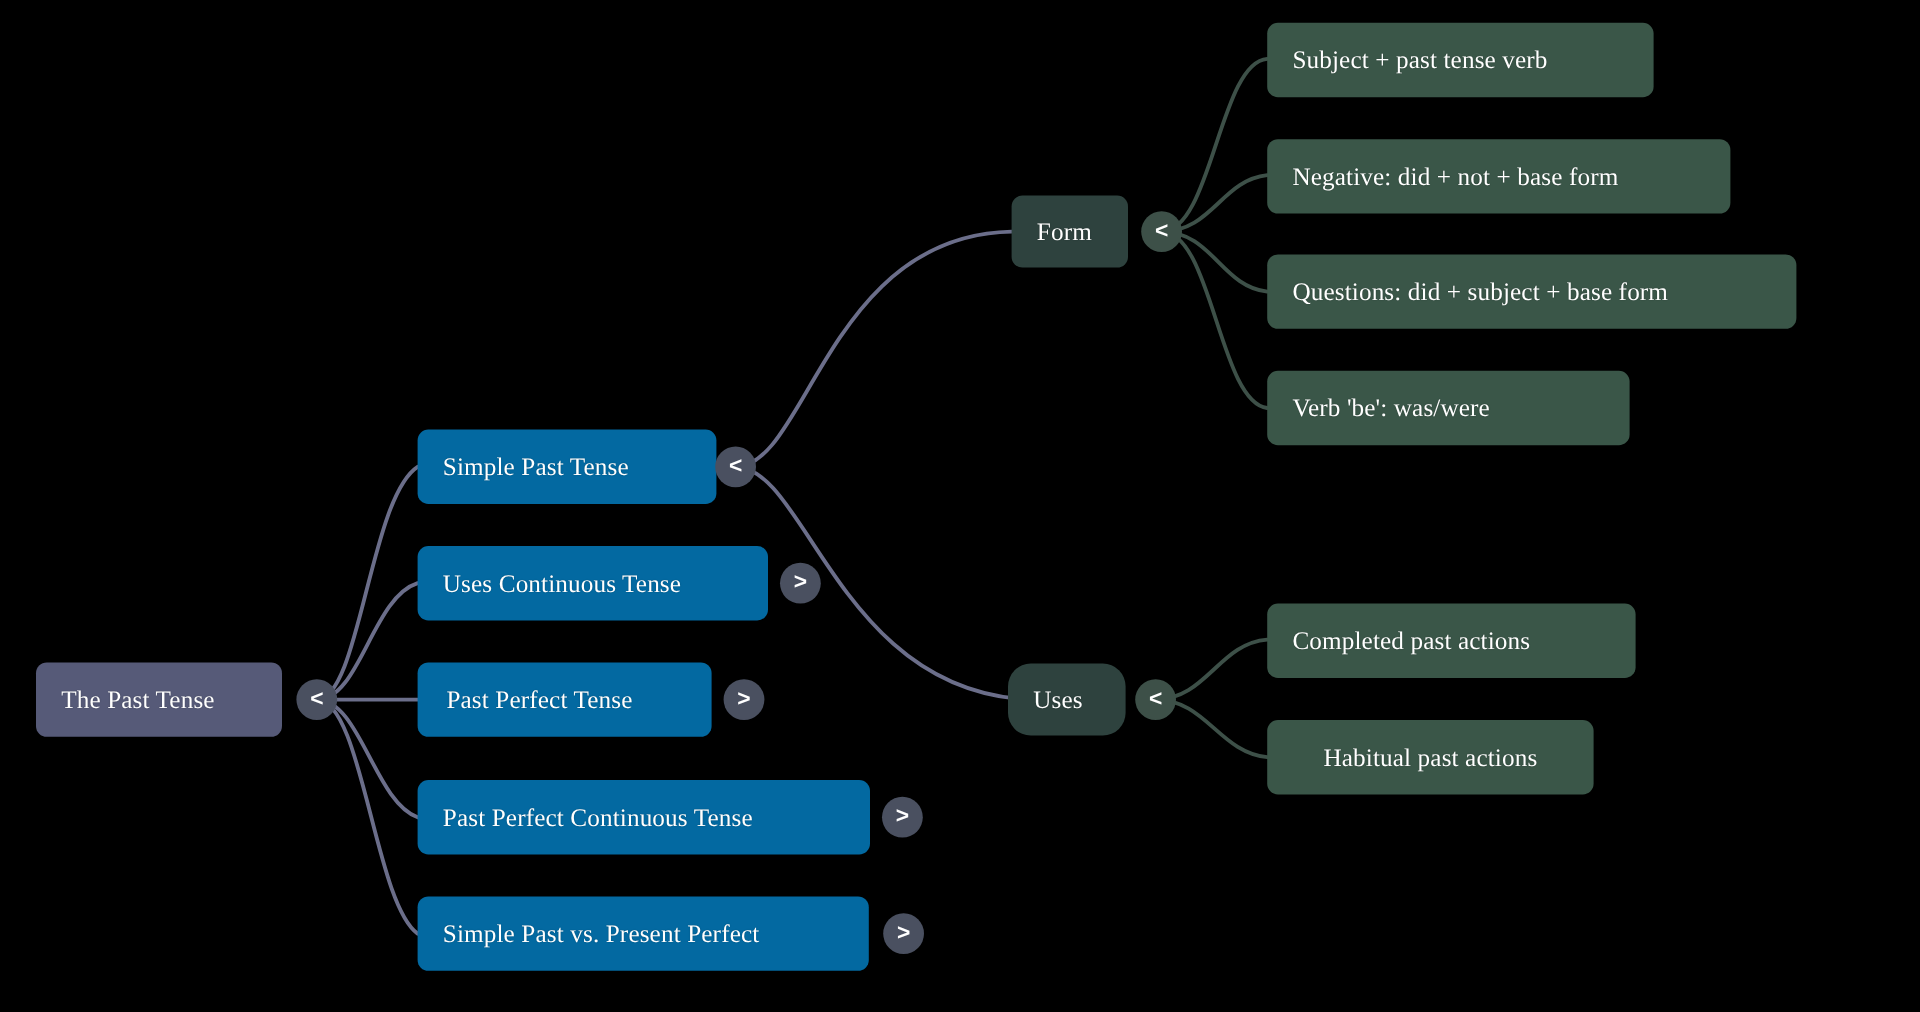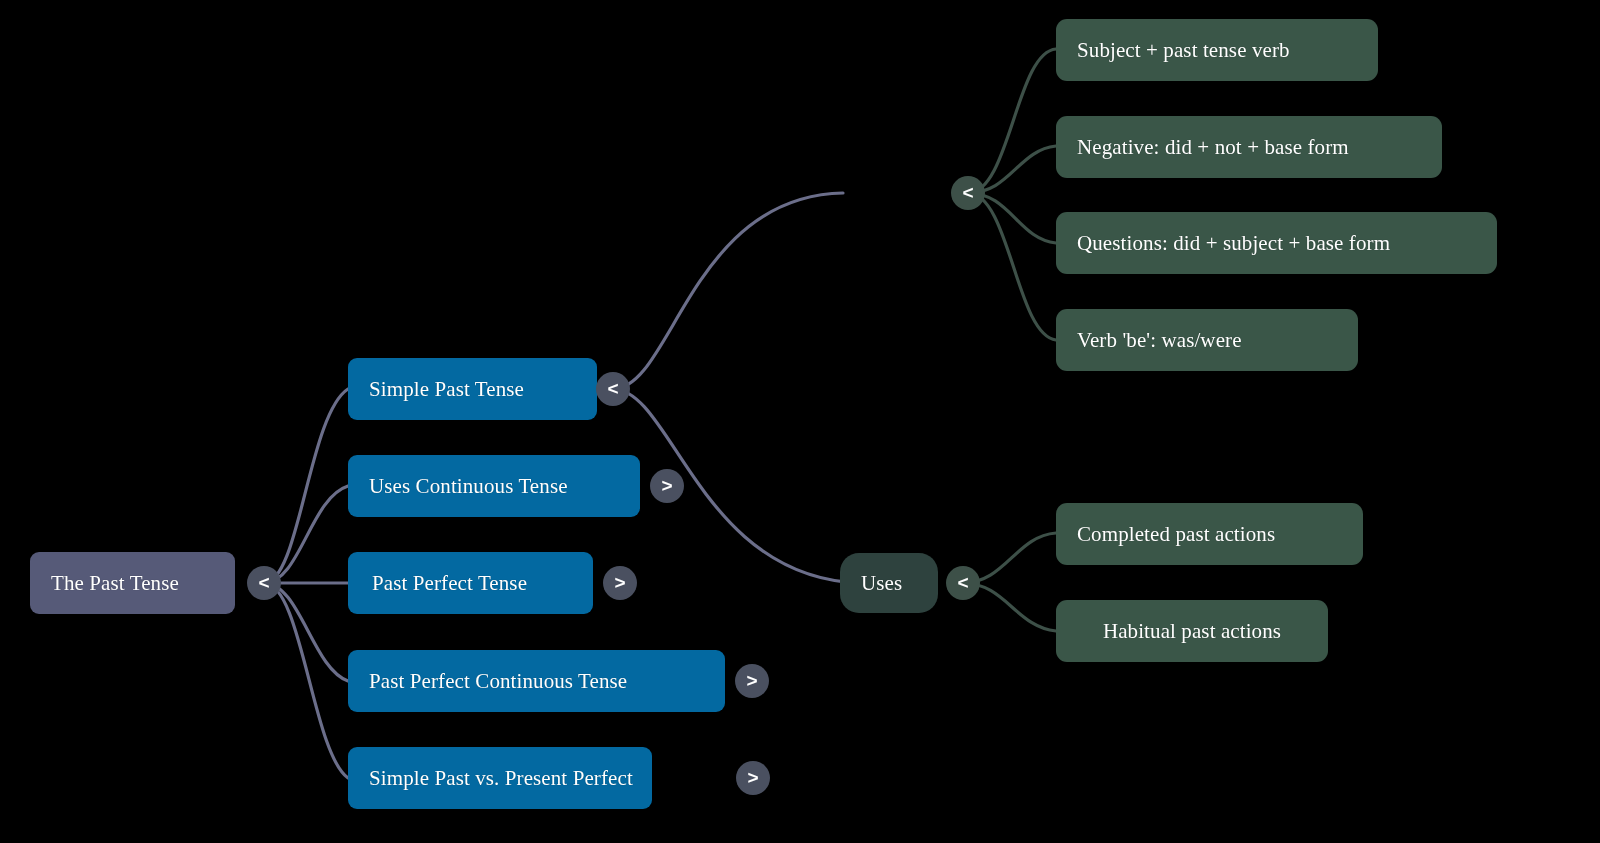--- a/index.html
+++ b/index.html
@@ -34,21 +34,21 @@
     line-height: 1;
     padding-left: 21px;
     padding-right: 21px;
     white-space: nowrap;
     letter-spacing: 0.1px;
     text-shadow: 0 0 1px rgba(0,0,0,0.35);
   }
   .node-root   { background: #565a78; }
   .node-level1 { background: #0369a1; }
   .node-branch { background: #2e423e; }
-  .node-leaf   { background: #3a5648; border-radius: 11px; }
+  .node-leaf   { background: #3a5648; }
 
   .toggle {
     position: absolute;
     width: 34px; height: 34px;
     border-radius: 50%;
     display: flex;
     align-items: center;
     justify-content: center;
     color: #ffffff;
     font-family: "Liberation Sans", sans-serif;
@@ -117,27 +117,30 @@
     <span>&gt;</span>
   </div>
 
   <div class="node node-level1" style="left:348px; top:650px; width:377px; height:62px;">
     <span>Past Perfect Continuous Tense</span>
   </div>
   <div class="toggle toggle-slate" style="left:735px; top:664px;">
     <span>&gt;</span>
   </div>
 
-  <div class="node node-level1" style="left:348px; top:747px; width:304px; height:62px;">
+  <div class="node node-level1" style="left:348px; top:747px; width:376px; height:62px;">
     <span>Simple Past vs. Present Perfect</span>
   </div>
   <div class="toggle toggle-slate" style="left:736px; top:761px;">
     <span>&gt;</span>
   </div>
 
+  <div class="node node-branch" style="left:843px; top:163px; width:97px; height:60px;">
+    <span>Form</span>
+  </div>
   <div class="toggle toggle-green" style="left:951px; top:176px;">
     <span>&lt;</span>
   </div>
 
   <div class="node node-branch" style="left:840px; top:553px; width:98px; height:60px;border-radius:19px;">
     <span>Uses</span>
   </div>
   <div class="toggle toggle-green" style="left:946px; top:566px;">
     <span>&lt;</span>
   </div>

